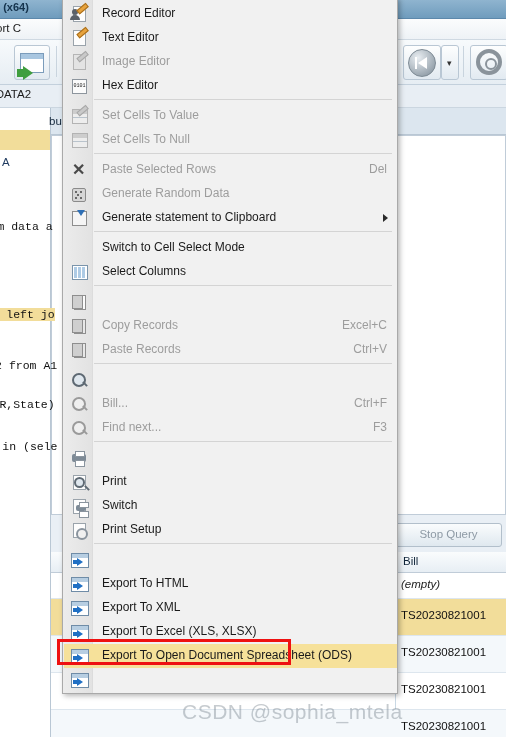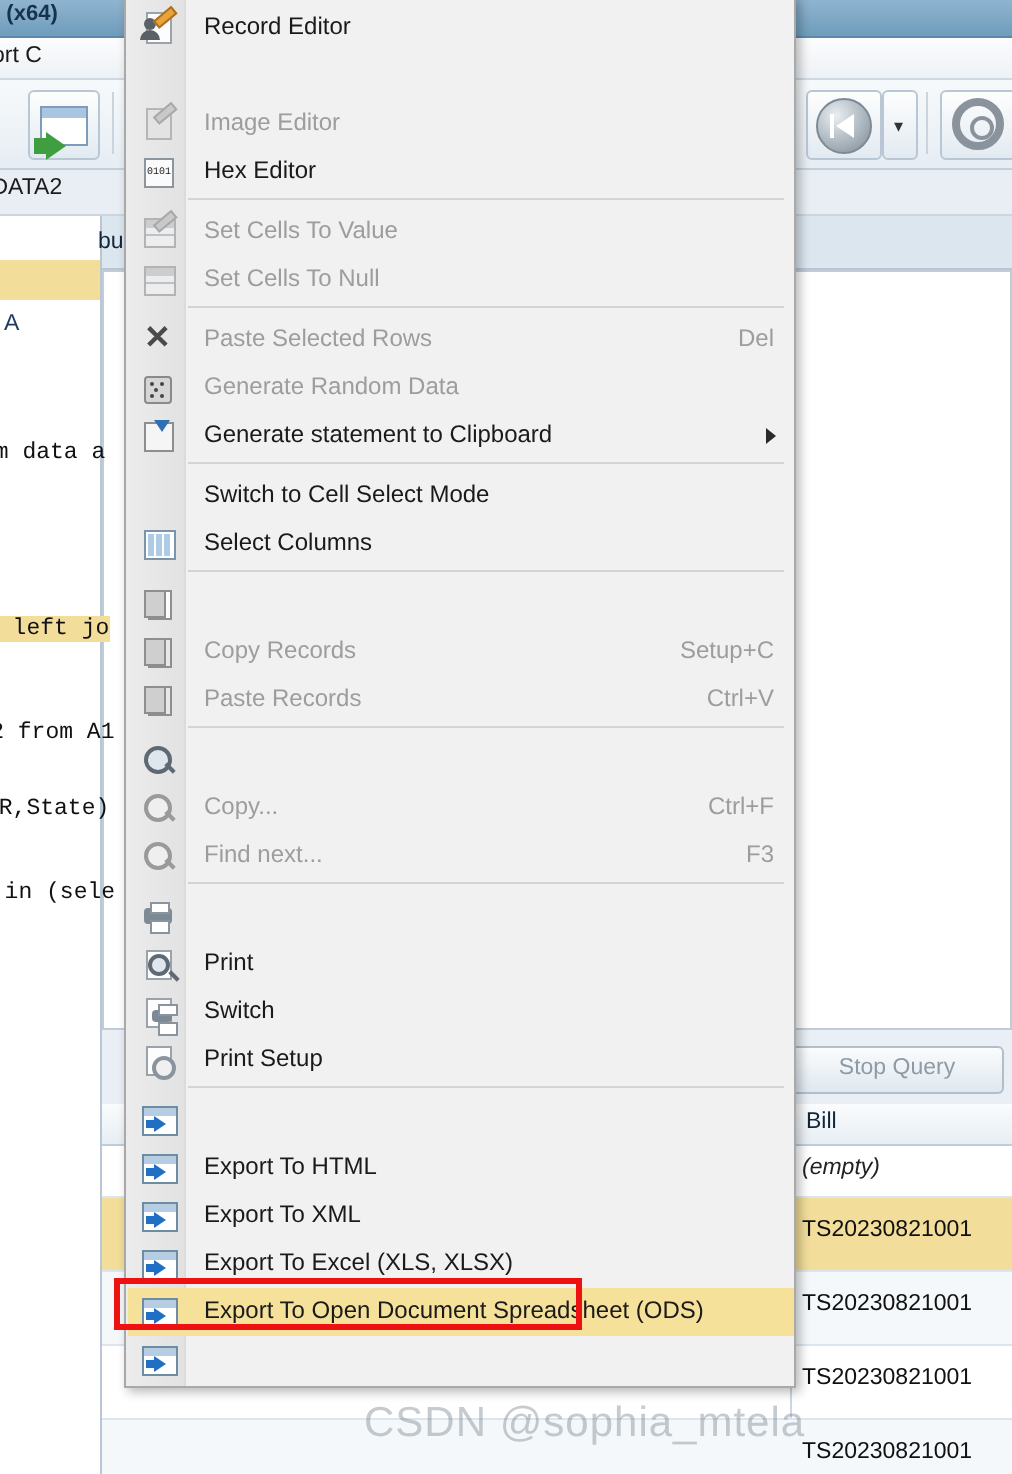--- a/index.html
+++ b/index.html
@@ -451,20 +451,27 @@
 
     <div class="mi" style="top:4px;">
       <span class="mico">
         <span class="ico-doc"></span>
           <span class="ico-person"></span>
           <span class="ico-pencil"></span>
       </span>
       <span class="mi-label">Record Editor</span>
     </div>
 
+    <div class="mi" style="top:28px;">
+      <span class="mico">
+        <span class="ico-doc"></span>
+          <span class="ico-pencil"></span>
+      </span>
+      <span class="mi-label">Text Editor</span>
+    </div>
 
     <div class="mi disabled" style="top:52px;">
       <span class="mico">
         <span class="ico-doc gray"></span>
           <span class="ico-pencil gray"></span>
       </span>
       <span class="mi-label">Image Editor</span>
     </div>
 
     <div class="mi" style="top:76px;">
@@ -555,21 +562,21 @@
         </span>
       <span class="mi-label"></span>
       <span class="mi-accel"></span>
     </div>
 
     <div class="mi disabled" style="top:316px;">
       <span class="mico">
           <span class="ico-copy gray"></span>
         </span>
       <span class="mi-label">Copy Records</span>
-      <span class="mi-accel">Setup+C</span>
+      <span class="mi-accel">Excel+C</span>
     </div>
 
     <div class="mi disabled" style="top:340px;">
       <span class="mico">
           <span class="ico-copy gray"></span>
         </span>
       <span class="mi-label">Paste Records</span>
       <span class="mi-accel">Ctrl+V</span>
     </div>
 
@@ -580,21 +587,21 @@
           <span class="ico-mag"></span>
         </span>
       <span class="mi-label"></span>
       <span class="mi-accel"></span>
     </div>
 
     <div class="mi disabled" style="top:394px;">
       <span class="mico">
           <span class="ico-mag gray"></span>
         </span>
-      <span class="mi-label">Copy...</span>
+      <span class="mi-label">Bill...</span>
       <span class="mi-accel">Ctrl+F</span>
     </div>
 
     <div class="mi disabled" style="top:418px;">
       <span class="mico">
           <span class="ico-mag gray"></span>
         </span>
       <span class="mi-label">Find next...</span>
       <span class="mi-accel">F3</span>
     </div>

